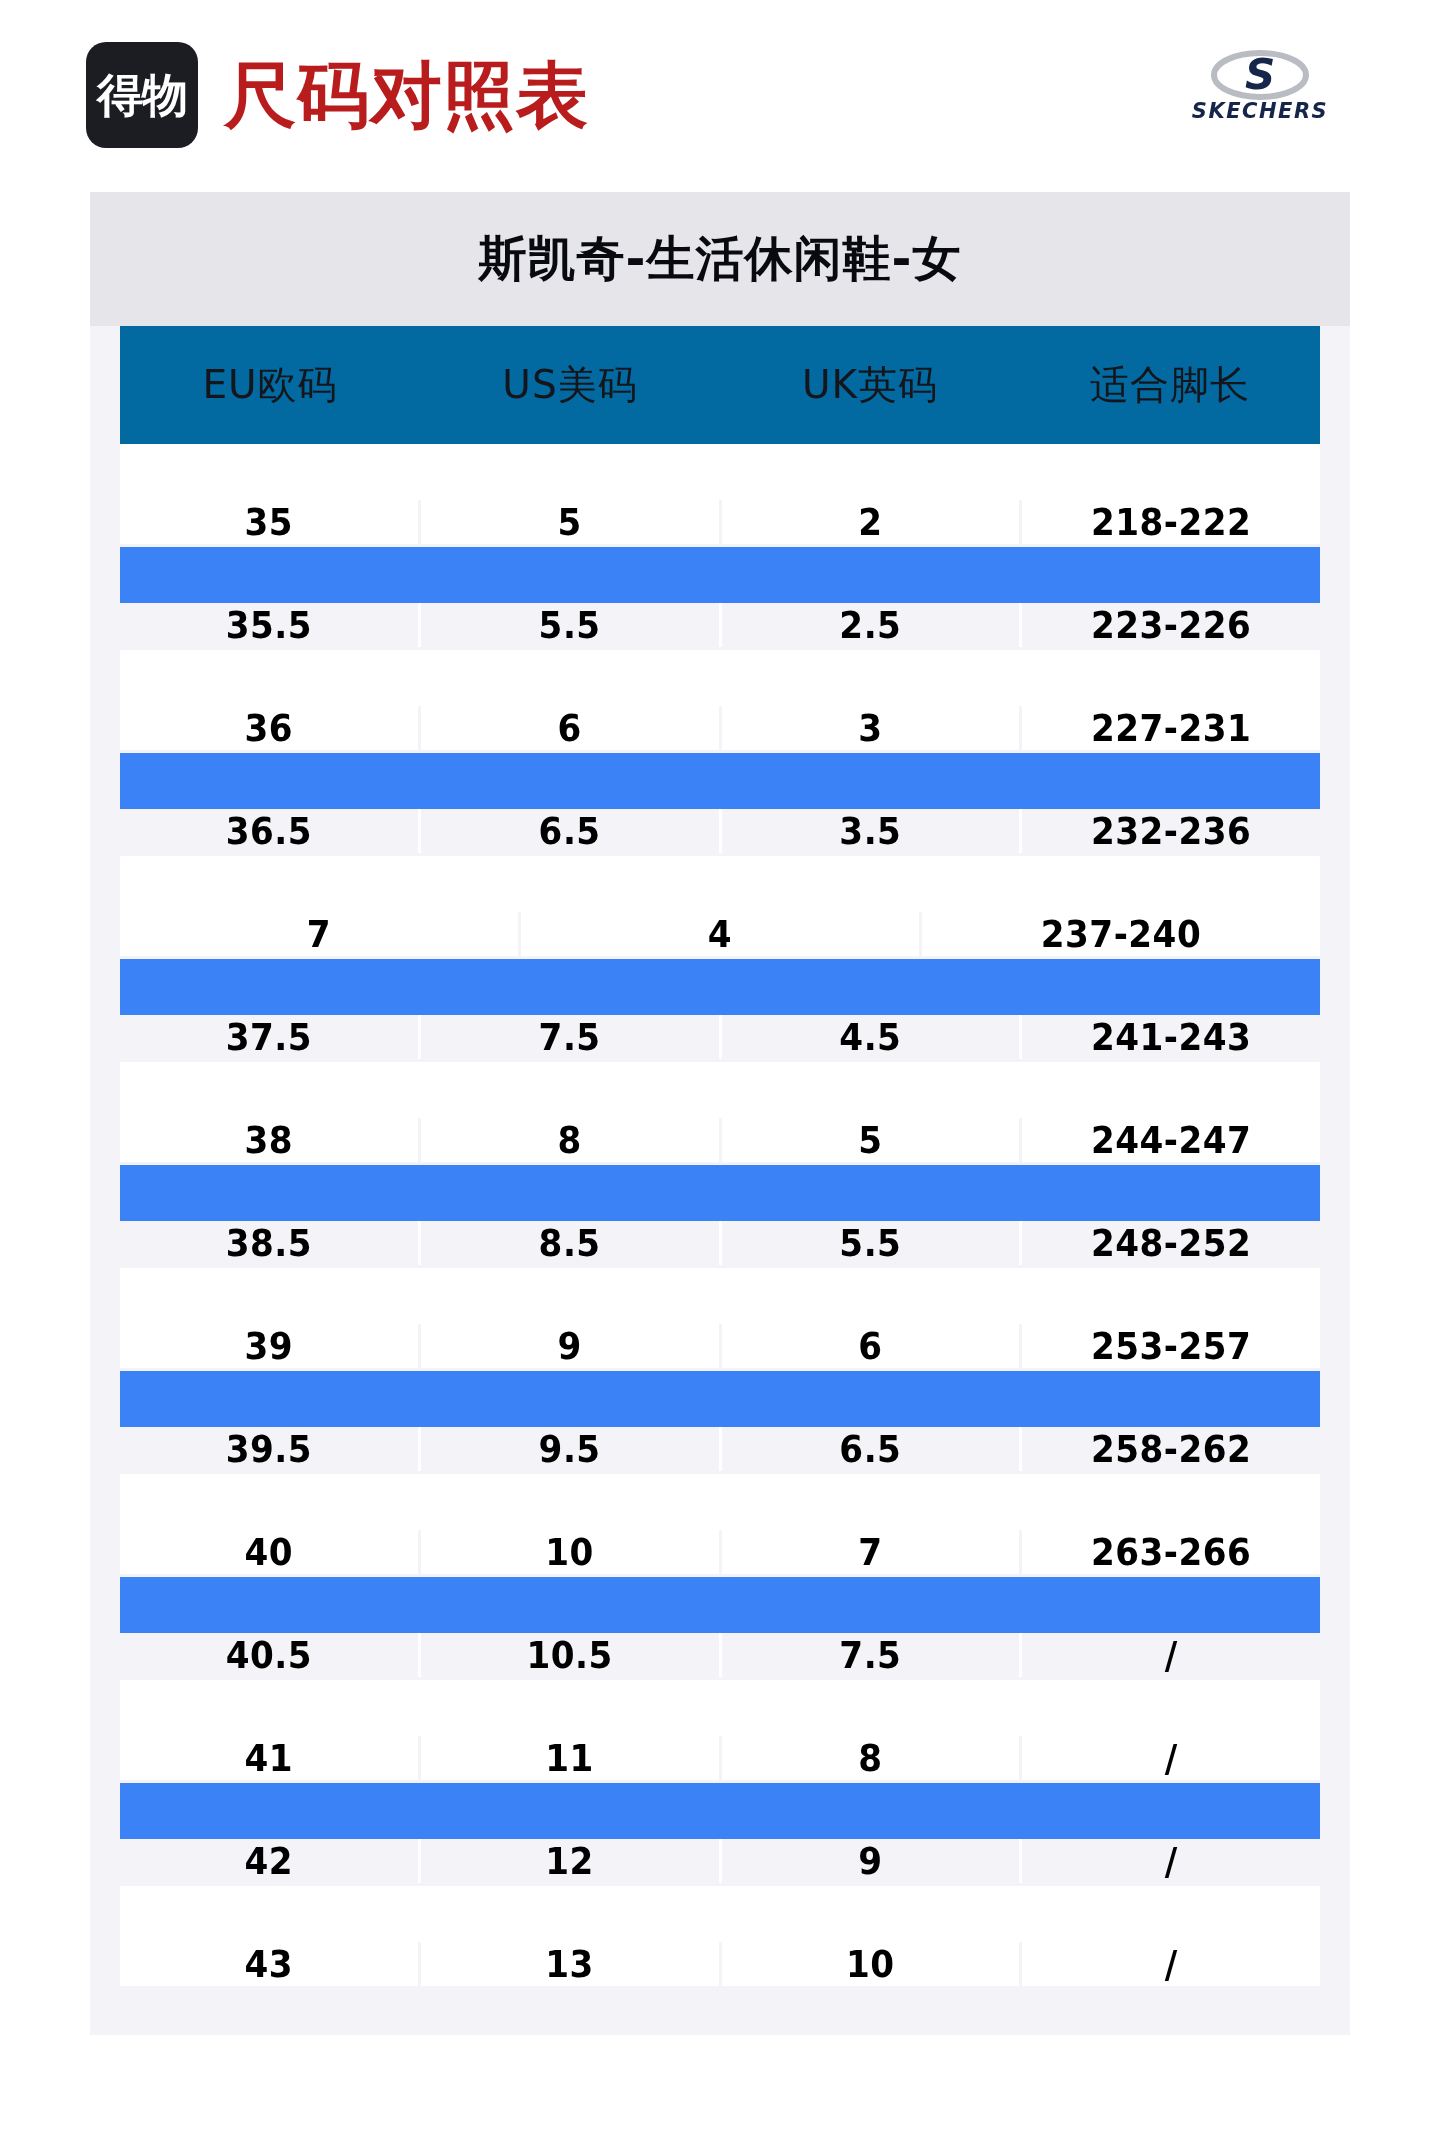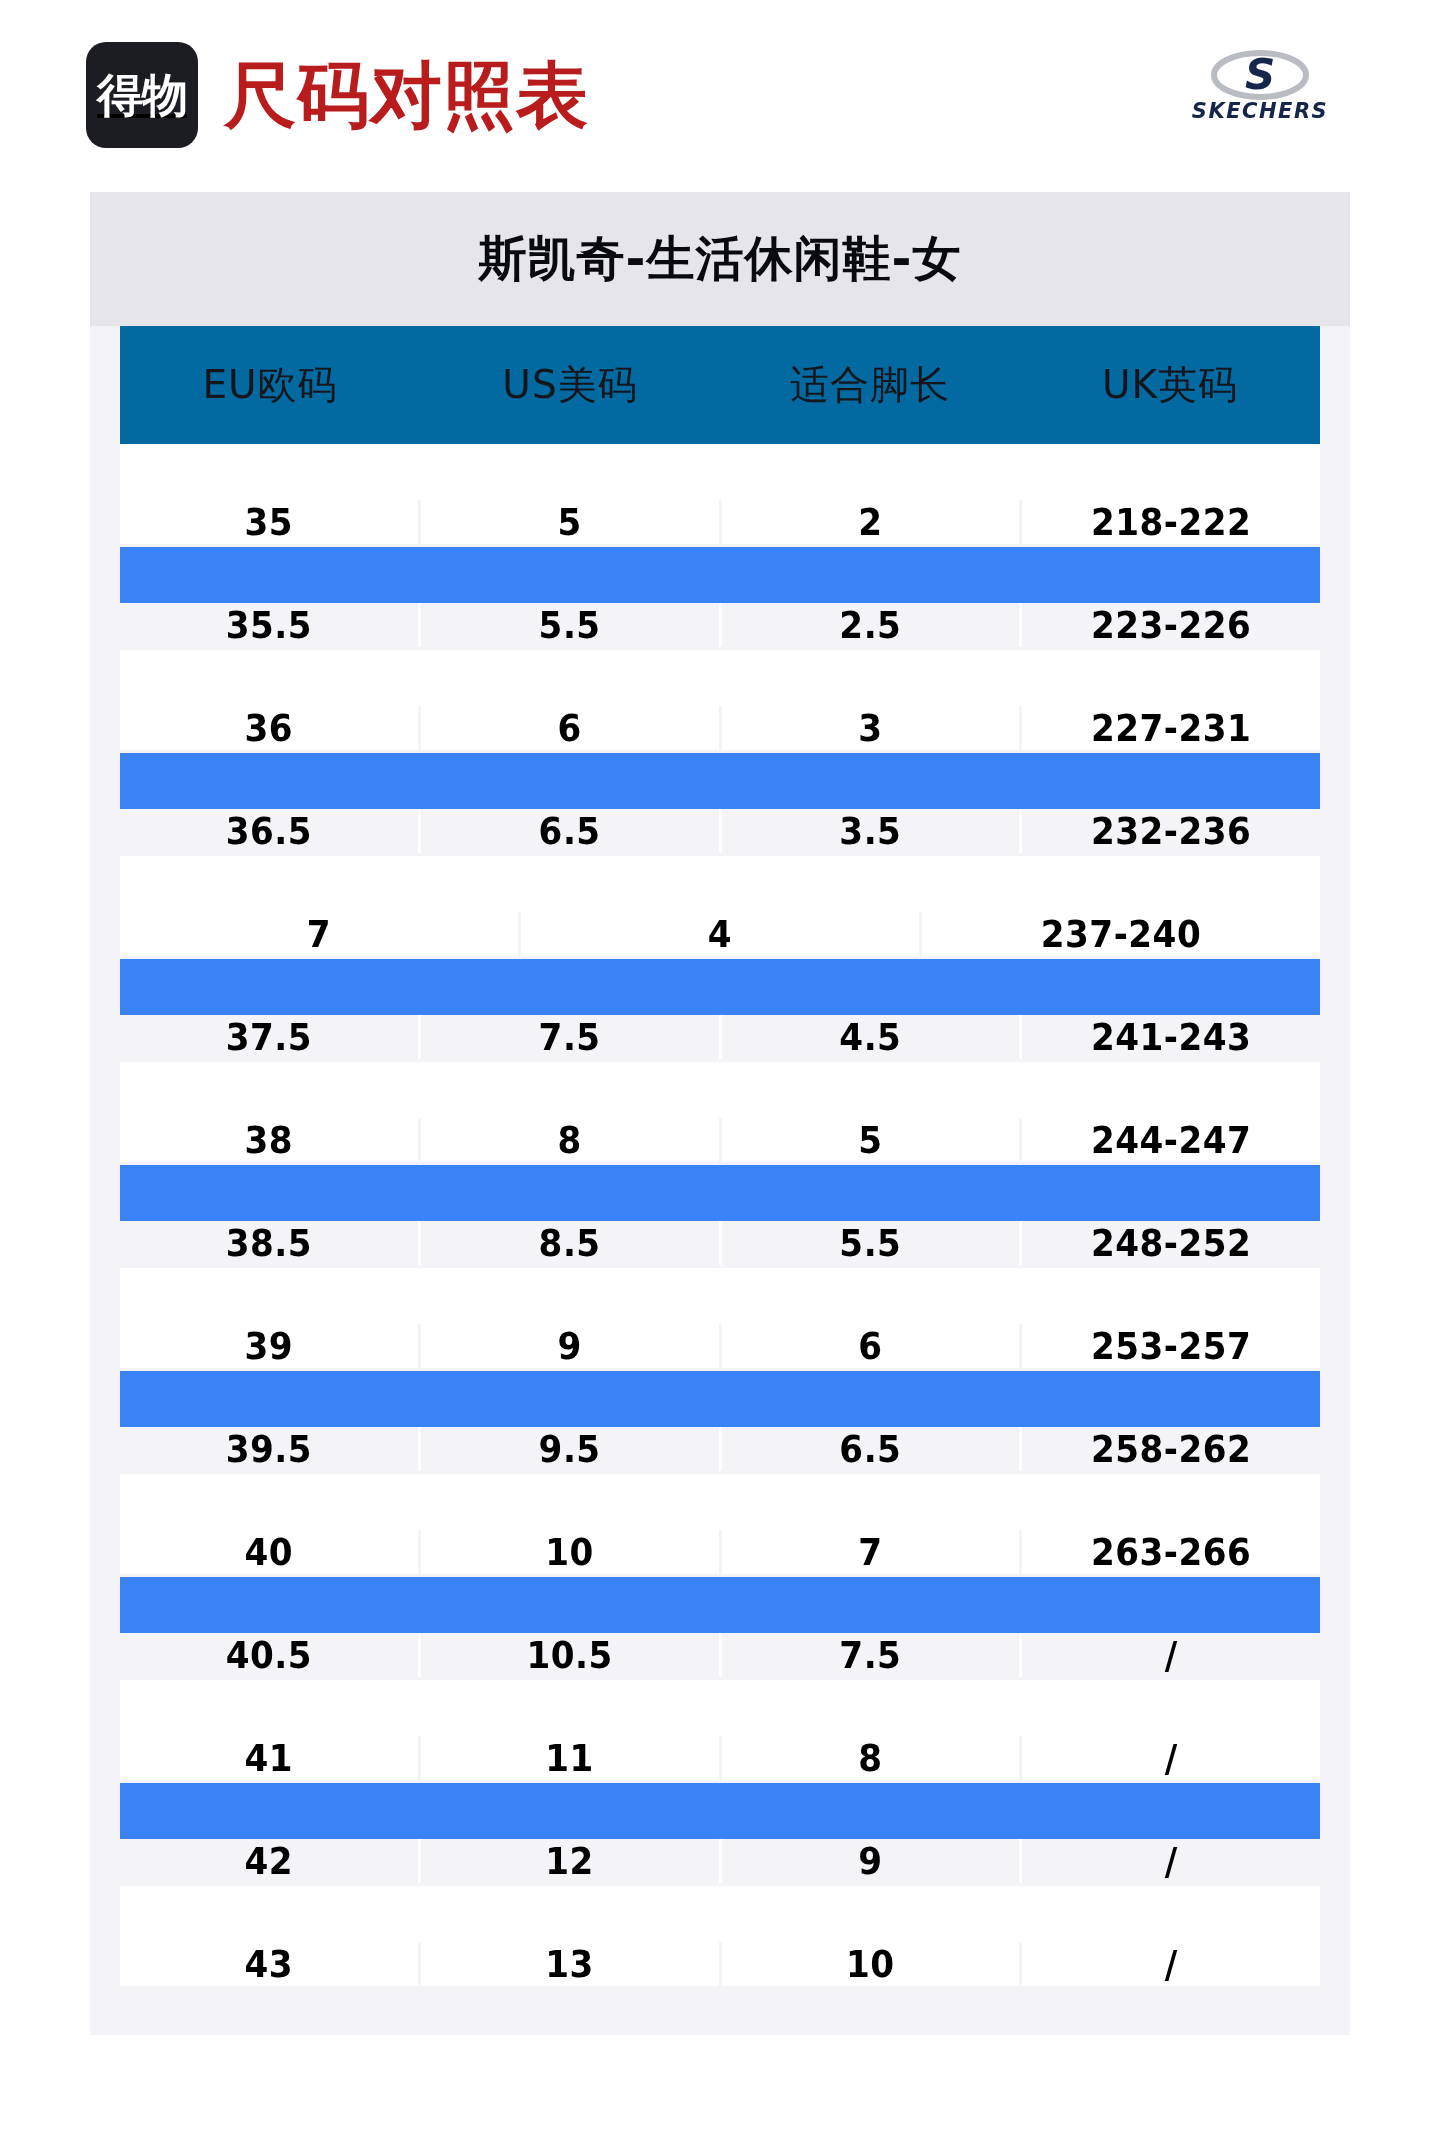--- a/index.html
+++ b/index.html
@@ -35,21 +35,20 @@
   }
   .logo-badge {
     width:112px;
     height:106px;
     background:#1b1d23;
     border-radius:20px;
     display:flex;
     align-items:center;
     justify-content:center;
     flex:none;
-    text-decoration:underline;
   }
   .logo-badge span {
     color:#ffffff;
     font-family:"DejaVu Sans", sans-serif;
     font-size:46px;
     font-weight:700;
     letter-spacing:-1px;
     line-height:1;
   }
   .header-title {
@@ -179,22 +178,22 @@
   </div>
 
   <div class="chart-card">
 
     <div class="chart-subtitle">斯凯奇-生活休闲鞋-女</div>
 
     <div class="size-table">
       <div class="trow thead-row">
         <div class="tcell">EU欧码</div>
         <div class="tcell">US美码</div>
+        <div class="tcell">UK英码</div>
         <div class="tcell">适合脚长</div>
-        <div class="tcell">UK英码</div>
       </div>
       <div id="tbody">
           <div class="trow tbody-row odd">
             <div class="tcell">35</div>
             <div class="tcell">5</div>
             <div class="tcell">2</div>
             <div class="tcell">218-222</div>
           </div>
           <div class="trow tbody-row even">
             <div class="tcell">35.5</div>

